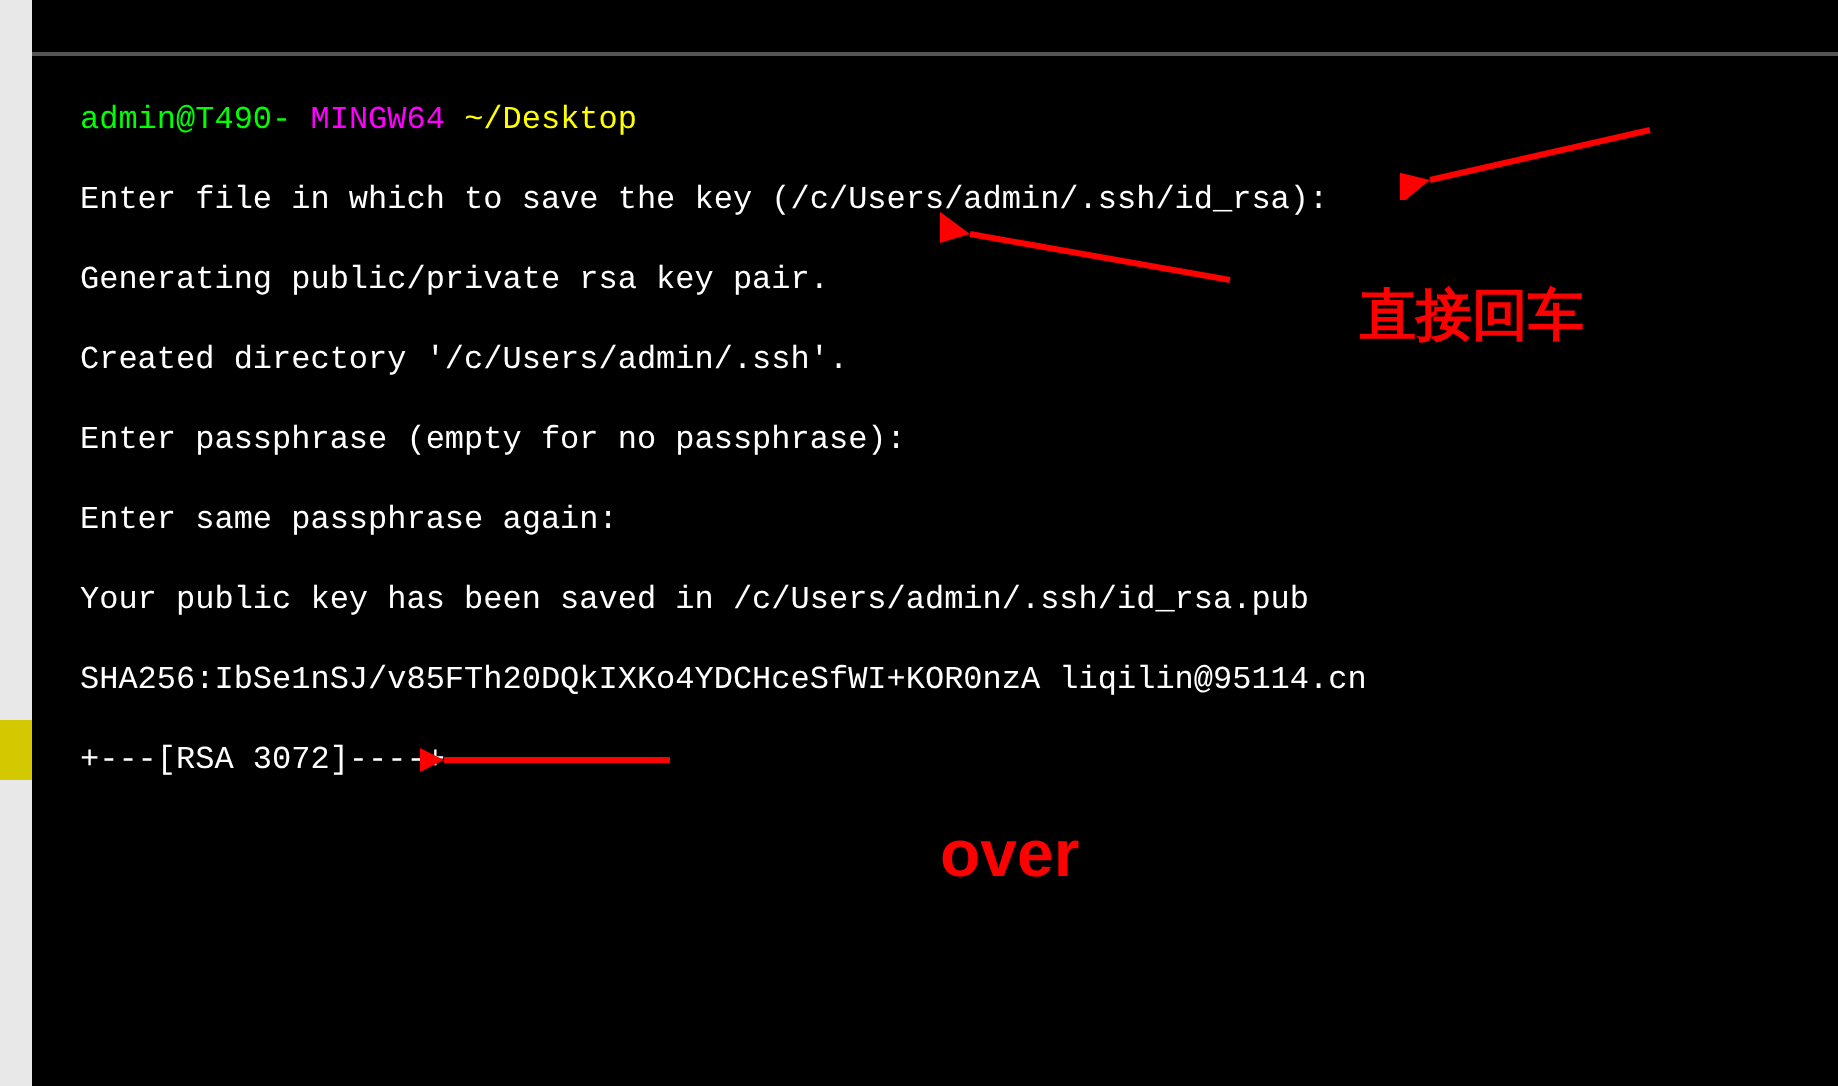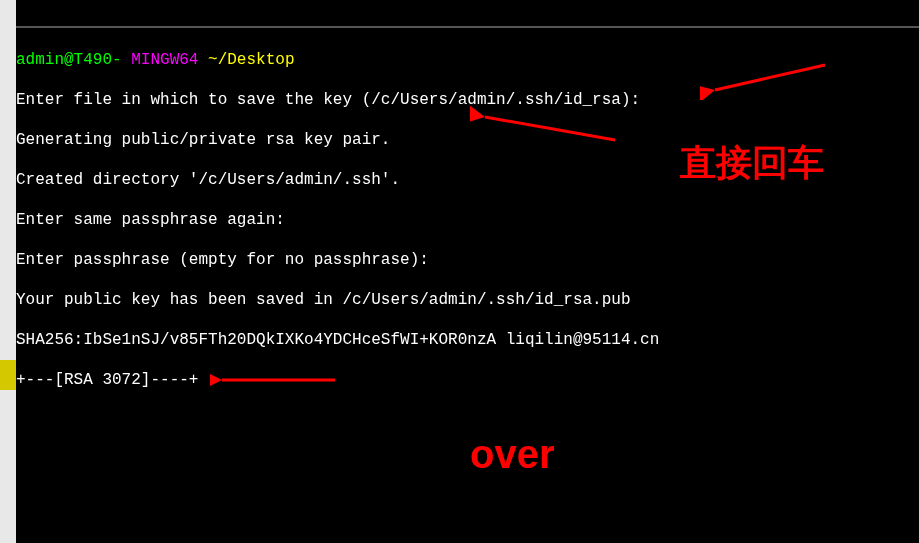--- a/index.html
+++ b/index.html
@@ -38,35 +38,36 @@
       z-index: 1;
     }
     .terminal {
       position: relative;
       z-index: 2;
       padding-left: 16px;
       white-space: pre;
     }
     .line {
       display: block;
+      padding-left: 24px;
     }
     .green { color: #00ff00; }
     .magenta { color: #ff00ff; }
     .yellow { color: #ffff00; }
     .white { color: #ffffff; }
     .hr-line {
       height: 2px;
       background: #555;
       margin: 2px 0;
     }
     .annotation {
       position: absolute;
       color: #ff0000;
       font-family: "SimHei", "Microsoft YaHei", sans-serif;
-      font-size: 36px;
+      font-size: 28px;
       font-weight: bold;
       z-index: 10;
     }
     .arrow {
       position: absolute;
       z-index: 9;
     }
     .redact {
       display: inline-block;
       background: #3a3a3a;
@@ -78,22 +79,22 @@
 
 <div class="left-stripe"></div>
 <div class="left-yellow"></div>
 
 <div class="terminal">
 <div class="hr-line"></div>
 <span class="line"><span class="green">admin@T490-</span> <span class="magenta">MINGW64</span> <span class="yellow">~/Desktop</span></span>
 <span class="line white">Enter file in which to save the key (/c/Users/admin/.ssh/id_rsa):</span>
 <span class="line white">Generating public/private rsa key pair.</span>
 <span class="line white">Created directory '/c/Users/admin/.ssh'.</span>
+<span class="line white">Enter passphrase (empty for no passphrase):</span>
 <span class="line white">Enter same passphrase again:</span>
-<span class="line white">Enter passphrase (empty for no passphrase):</span>
 <span class="line white">Your public key has been saved in /c/Users/admin/.ssh/id_rsa.pub</span>
 <span class="line white">SHA256:IbSe1nSJ/v85FTh20DQkIXKo4YDCHceSfWI+KOR0nzA liqilin@95114.cn</span>
 <span class="line white">+---[RSA 3072]----+</span>
 
 
 
 
 
 
 
@@ -126,13 +127,13 @@
 <svg class="arrow" style="left:210px;top:365px;width:130px;height:30px;">
   <defs>
     <marker id="ah3" markerWidth="12" markerHeight="10" refX="2" refY="5" orient="auto" markerUnits="strokeWidth">
       <path d="M10,1 L2,5 L10,9 Z" fill="#ff0000"></path>
     </marker>
   </defs>
   <line x1="125" y1="15" x2="12" y2="15" stroke="#ff0000" stroke-width="3" marker-end="url(#ah3)"></line>
 </svg>
 
 <div class="annotation" style="left:680px;top:140px;">直接回车</div>
-<div class="annotation" style="left:470px;top:429px;font-size:40px;">over</div>
+<div class="annotation" style="left:470px;top:406px;font-size:33px;">over</div>
 
 </body></html>

